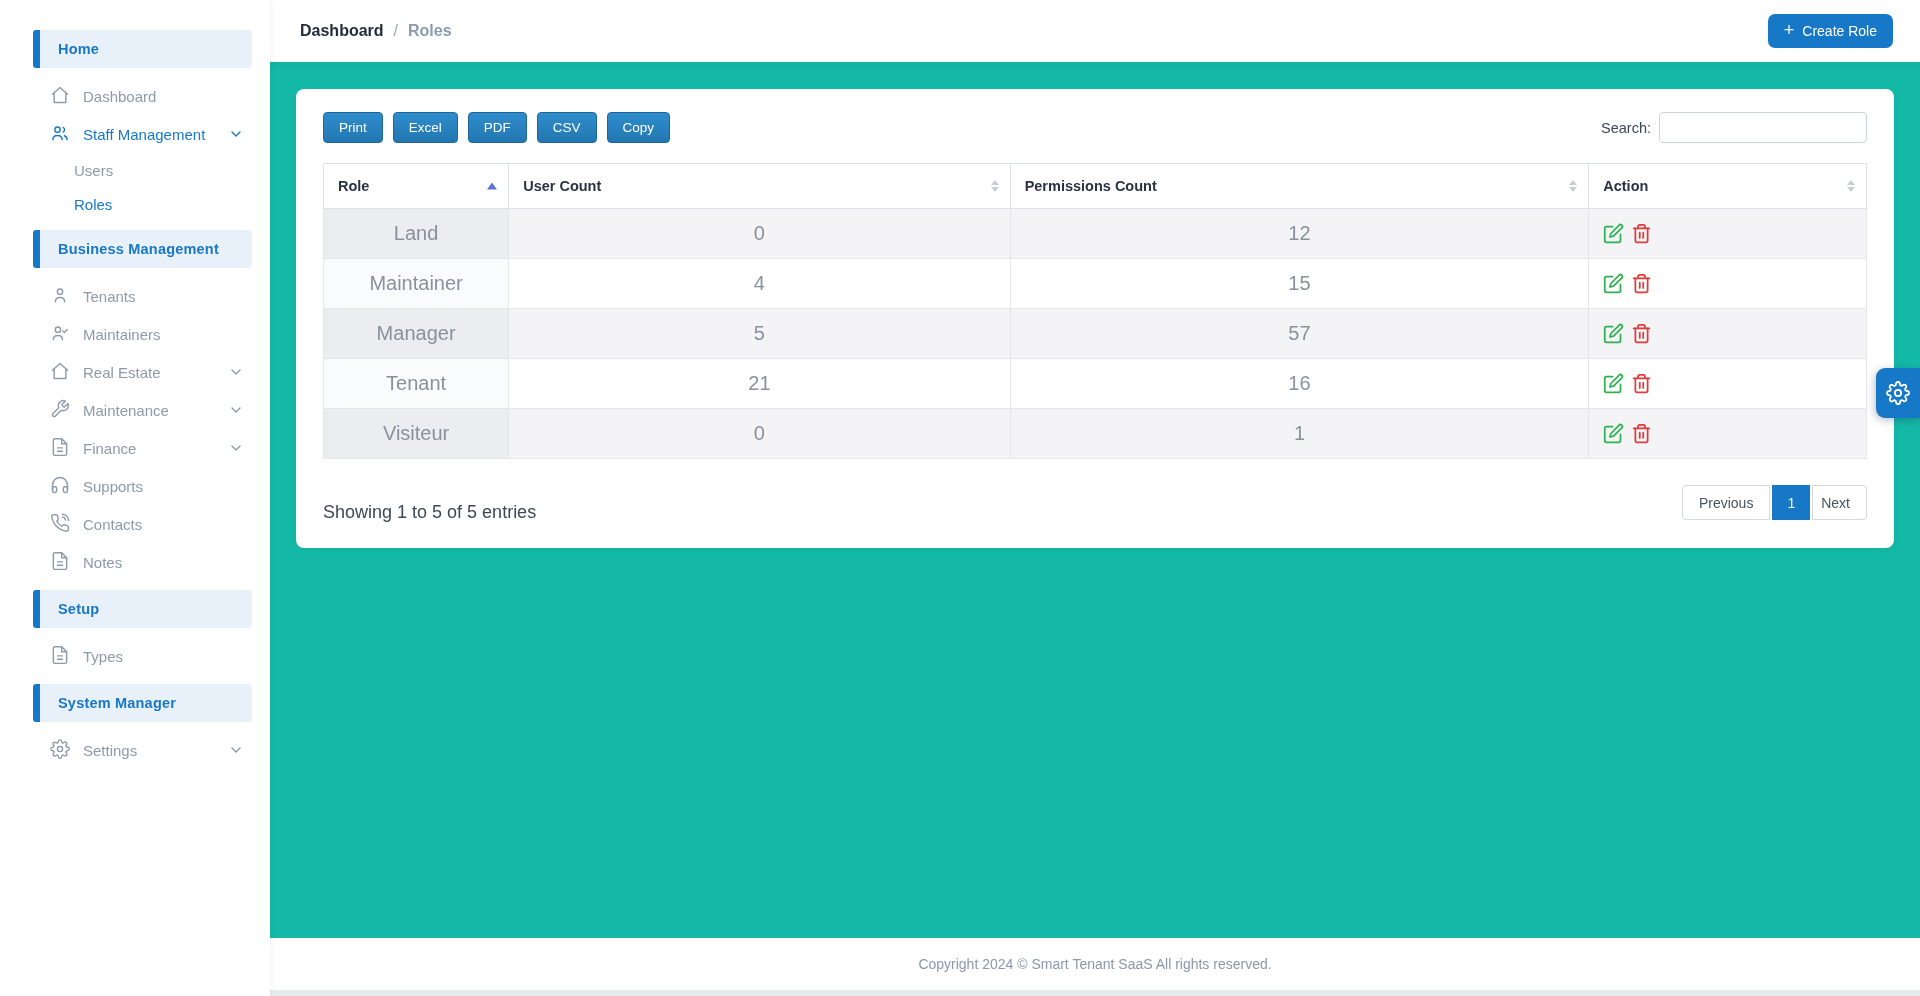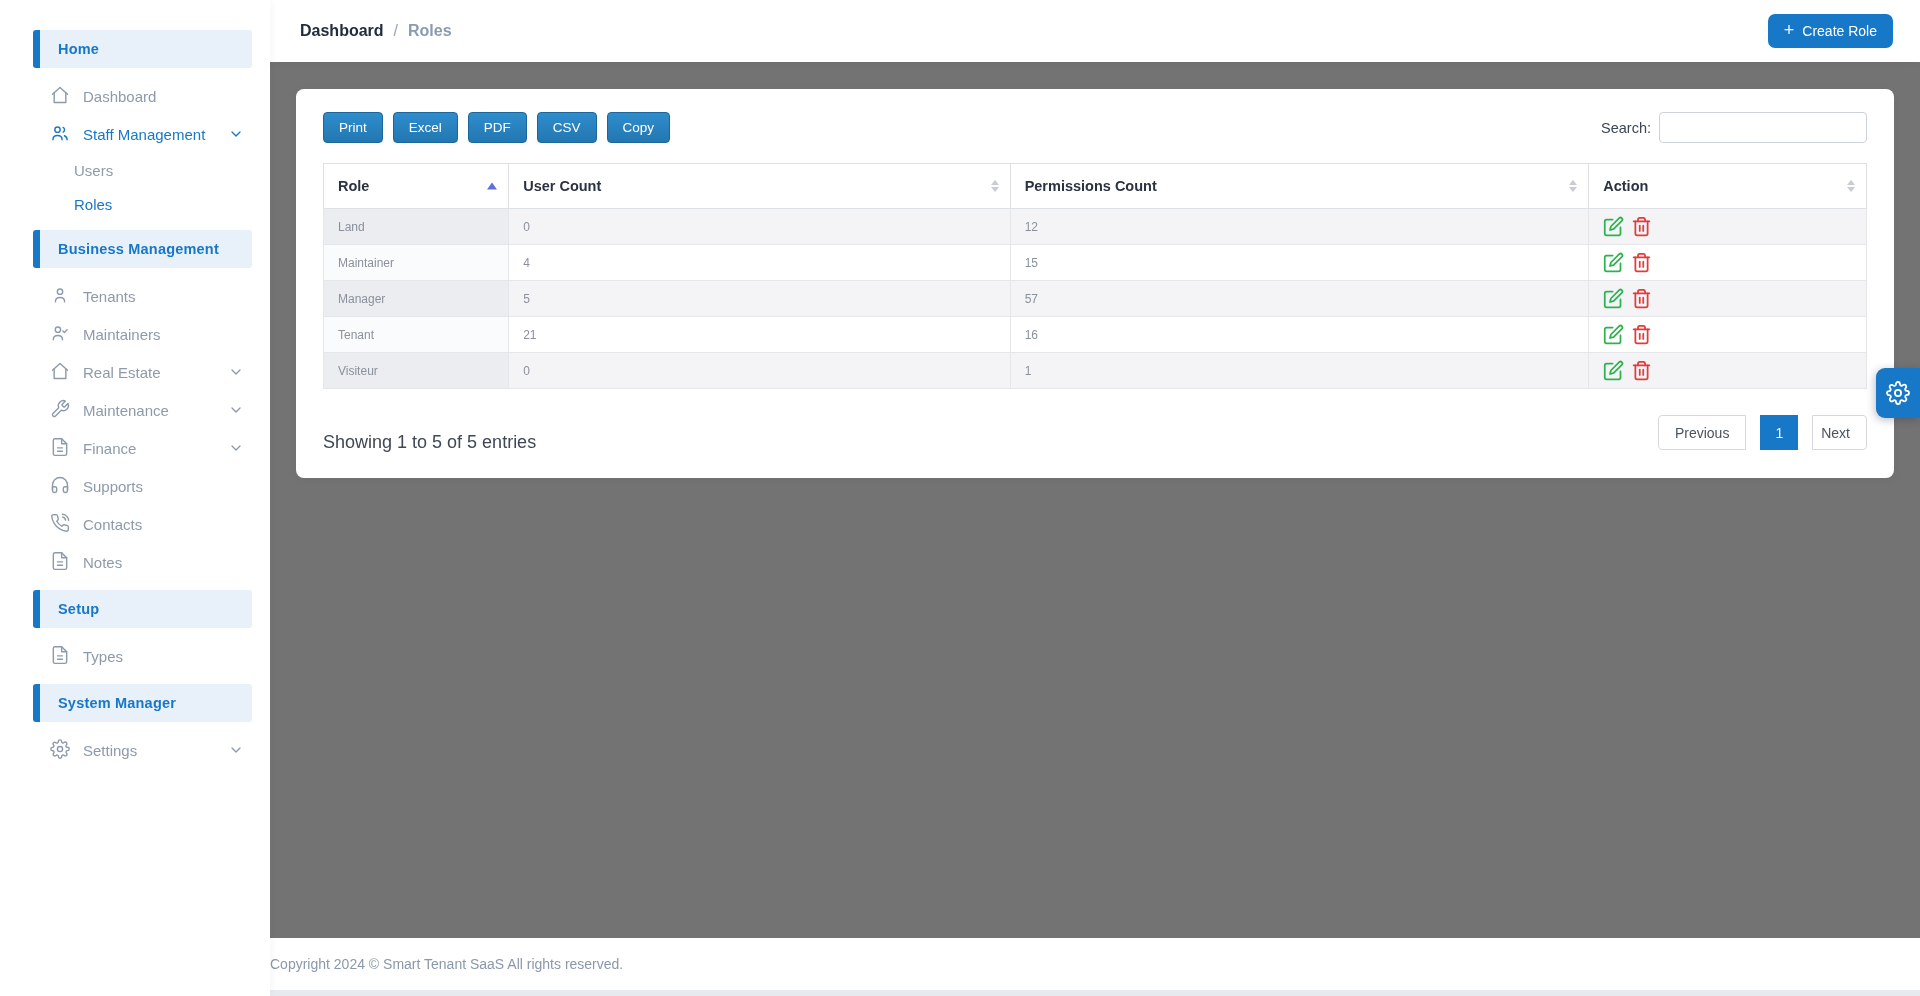--- a/index.html
+++ b/index.html
@@ -26,69 +26,69 @@
     padding:0 27px 0 30px; box-shadow:0 2px 8px rgba(40,50,70,0.06); position:relative; z-index:2; }
   .breadcrumb { display:flex; gap:10px; align-items:center; font-size:16px; }
   .bc-primary { font-weight:bold; color:#232c3d; }
   .bc-sep { color:#9aa5b4; }
   .bc-current { color:#8a9ab0; font-weight:600; }
   .create-btn { margin-left:auto; background:#1878c8; color:#fff; border:none; border-radius:7px;
     height:34px; padding:0 16px; font-size:14px; display:flex; align-items:center; gap:8px;
     cursor:pointer; font-family:inherit; }
   .create-btn .plus { font-size:18px; font-weight:300; opacity:.92; margin-top:-1px; }
 
-  .content { flex:1; background:#737373; padding:27px 26px; position:relative; }
+  .content { flex:1; background:#14b8a6; padding:27px 26px; position:relative; }
   .card { background:#fff; border-radius:8px; padding:23px 27px 25px 27px;
     box-shadow:0 2px 7px rgba(50,60,80,0.06); }
 
   .toolbar { display:flex; align-items:center; margin-bottom:20px; }
   .export-btn { background:linear-gradient(180deg,#2f8dcc 0%,#2277b1 100%); border:1px solid #1d669c;
     color:#fff; font-size:13.5px; height:31px; padding:0 15px; border-radius:4px; margin-right:10px;
     cursor:pointer; font-family:inherit; }
   .search-wrap { margin-left:auto; display:flex; align-items:center; }
   .search-label { font-size:14.5px; color:#3c4654; }
   .search-input { width:208px; height:31px; border:1px solid #ccd2d9; border-radius:4px;
     margin-left:8px; padding:0 9px; font-size:14px; font-family:inherit; color:#3c4654; outline:none; }
 
   
   table { width:100%; border-collapse:collapse;margin-top:16px; }
   th { text-align:left; font-size:14.5px; color:#2b3242; font-weight:bold;
     padding:14px 30px 14px 14px; border:1px solid #dde0e5; position:relative; background:#fff; }
   th.col-role { width:12%; } th.col-users { width:32.5%; } th.col-perms { width:37.5%; } th.col-action { width:18%; }
-  td { padding:7px 14px; color:#8a919d; font-size:12px; border:1px solid #e4e6ea; }
+  td { padding:13px 14px; color:#8a919d; font-size:20px; border:1px solid #e4e6ea;text-align:center; }
   tbody tr.odd td { background:#f4f4f6; }
   tbody tr.odd td.cell-role { background:#ebedf0; }
   tbody tr.even td { background:#ffffff; }
   tbody tr.even td.cell-role { background:#fafbfc; }
   .sorts { position:absolute; right:11px; top:50%; transform:translateY(-50%);
     display:flex; flex-direction:column; gap:2px; }
   .tri-up { width:0; height:0; border-left:4px solid transparent; border-right:4px solid transparent; border-bottom:5px solid #c8ccd3; }
   .tri-down { width:0; height:0; border-left:4px solid transparent; border-right:4px solid transparent; border-top:5px solid #c8ccd3; }
   .tri-up.active { border-left-width:5px; border-right-width:5px; border-bottom:7px solid #5f6fd8; }
   .actions { display:flex; gap:7px; align-items:center; }
   .icon-btn { width:21px; height:21px; cursor:pointer; display:flex; }
   .icon-btn svg { width:21px; height:21px; }
   .edit { color:#2eb150; } .del { color:#e23b3b; }
 
   .table-footer { display:flex; align-items:center; margin-top:23px; }
   .tf-info { font-size:18px; color:#3f4754;margin-top:20px; }
-  .pager { margin-left:auto; display:flex; gap:14px; }
+  .pager { margin-left:auto; display:flex; gap:2px; }
   .page-btn { border:1px solid #d5d9de; background:#fff; color:#4a5360; height:35px;
     padding:0 16px; font-size:14px; display:flex; align-items:center; cursor:pointer; font-family:inherit; }
   .page-btn.prev { border-radius:4px 0 0 4px; }
   .page-btn.next { border-radius:0 4px 4px 0;padding-left:8px; }
   .page-btn.current { background:#1878c8; border-color:#1878c8; color:#fff; padding:0 14px; }
 
   .gear-fab { position:absolute; right:0; top:368px; width:44px; height:50px; background:#1878c8;
     border-radius:9px 0 0 9px; display:flex; align-items:center; justify-content:center;
     color:#fff; box-shadow:-1px 2px 8px rgba(20,40,70,0.3); cursor:pointer; z-index:10; }
   .gear-fab svg { width:24px; height:24px; }
 
   .footer { height:58px; background:#fff; border-bottom:6px solid #e7eaef;
-    display:flex; align-items:center; justify-content:flex-start; color:#8b98ab; font-size:14px; }
+    display:flex; align-items:center; justify-content:center; color:#8b98ab; font-size:14px; }
 </style>
 </head>
 <body>
 
 <div class="app">
 
   <aside class="sidebar">
 
     <div class="nav-section">
       <span>Home</span>

